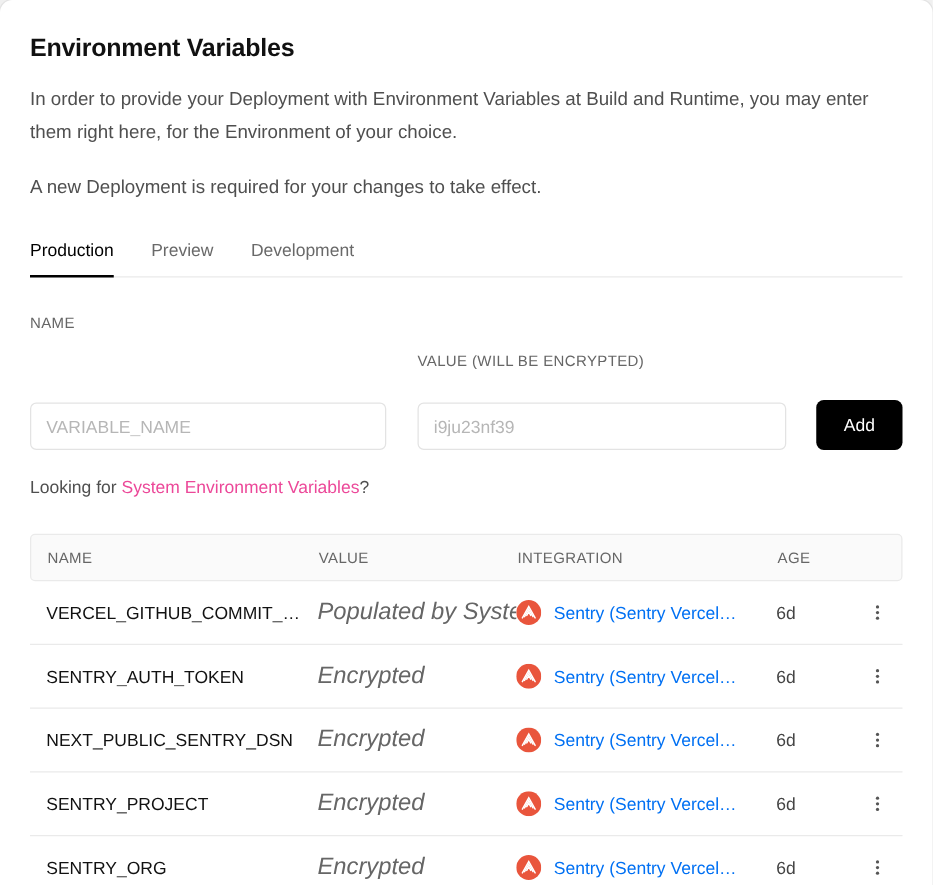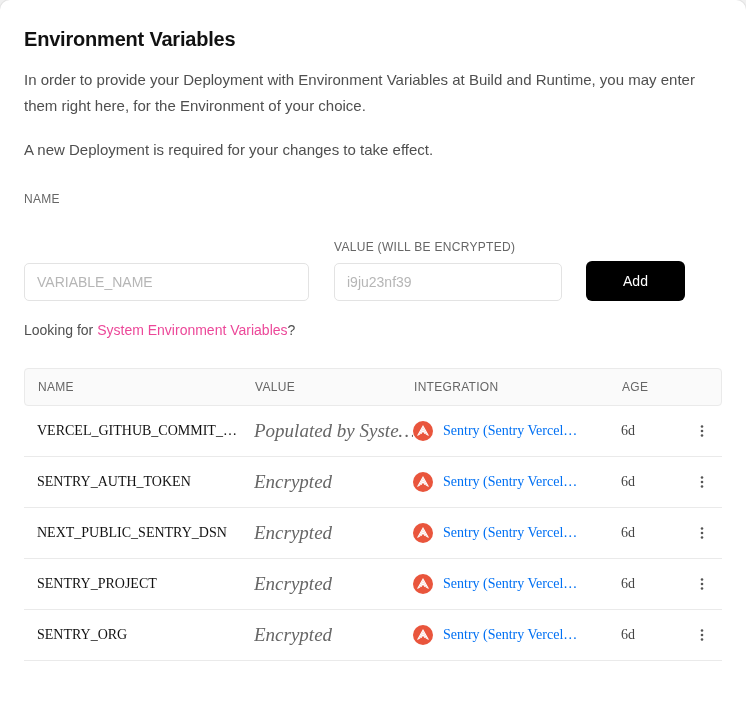--- a/index.html
+++ b/index.html
@@ -51,21 +51,21 @@
     margin-bottom: 9px;
   }
   .text-input {
     height: 38px; border: 1px solid #e3e3e3; border-radius: 5px;
     padding: 0 12px; font-size: 14px; color: #111; outline: none;
     font-family: "Liberation Sans", "DejaVu Sans", sans-serif;
     background: #fff;
   }
   .text-input::placeholder { color: #b6b6b6; opacity: 1; }
   .field-name .text-input { width: 285px; margin-right: 25px; margin-top: 48px; }
-  .field-value .text-input { width: 228px; margin-right: 24px; }
+  .field-value .text-input { width: 295px; margin-right: 24px; margin-top: 17px; }
   .add-button {
     width: 99px; height: 40px; background: #000; color: #fff;
     border: none; border-radius: 6px; font-size: 14px; font-weight: 500;
     cursor: pointer; font-family: "Liberation Sans", "DejaVu Sans", sans-serif;
   }
 
   
   .hint { font-size: 14px; color: #4f4f4f; margin-top: 21px; }
   .hint a { color: #ec4899; text-decoration: none; cursor: pointer; }
 
@@ -82,21 +82,20 @@
     border: 1px solid #eaeaea;
     border-radius: 4px;
     height: 38px;
   }
   .t-head .th {
     font-size: 12px; color: #666; letter-spacing: 0.3px;
   }
   .t-row {
     height: 51px;
     border-bottom: 1px solid #eaeaea;
-    font-family: Liberation Serif, serif;
   }
   .cell-name { font-size: 14px; color: #111; white-space: nowrap; overflow: hidden; }
   .cell-value { font-size: 19px; color: #666; font-style: italic; white-space: nowrap; overflow: hidden; }
   .cell-integration { display: flex; align-items: center; gap: 10px; min-width: 0; text-align: right; }
   .integration-link {
     font-size: 14px; color: #0070f3; text-decoration: none; cursor: pointer;
     white-space: nowrap; overflow: hidden;
   }
   .sentry-badge { flex: 0 0 auto; width: 20px; height: 20px; display: block; }
   .cell-age { font-size: 14px; color: #444; }
@@ -109,20 +108,25 @@
 </head>
 <body>
 
 <div class="card">
 
   <h1 class="page-title">Environment Variables</h1>
 
   <p class="desc">In order to provide your Deployment with Environment Variables at Build and Runtime, you may enter them right here, for the Environment of your choice.</p>
   <p class="desc second">A new Deployment is required for your changes to take effect.</p>
 
+  <div class="tabbar">
+    <div class="tab active">Production</div>
+    <div class="tab">Preview</div>
+    <div class="tab">Development</div>
+  </div>
 
   <div class="form-row">
     <div class="field field-name">
       <label class="field-label">NAME</label>
       <input class="text-input" type="text" placeholder="VARIABLE_NAME" style="">
     </div>
     <div class="field field-value">
       <label class="field-label">VALUE (WILL BE ENCRYPTED)</label>
       <input class="text-input" type="text" placeholder="i9ju23nf39" style="">
     </div>

